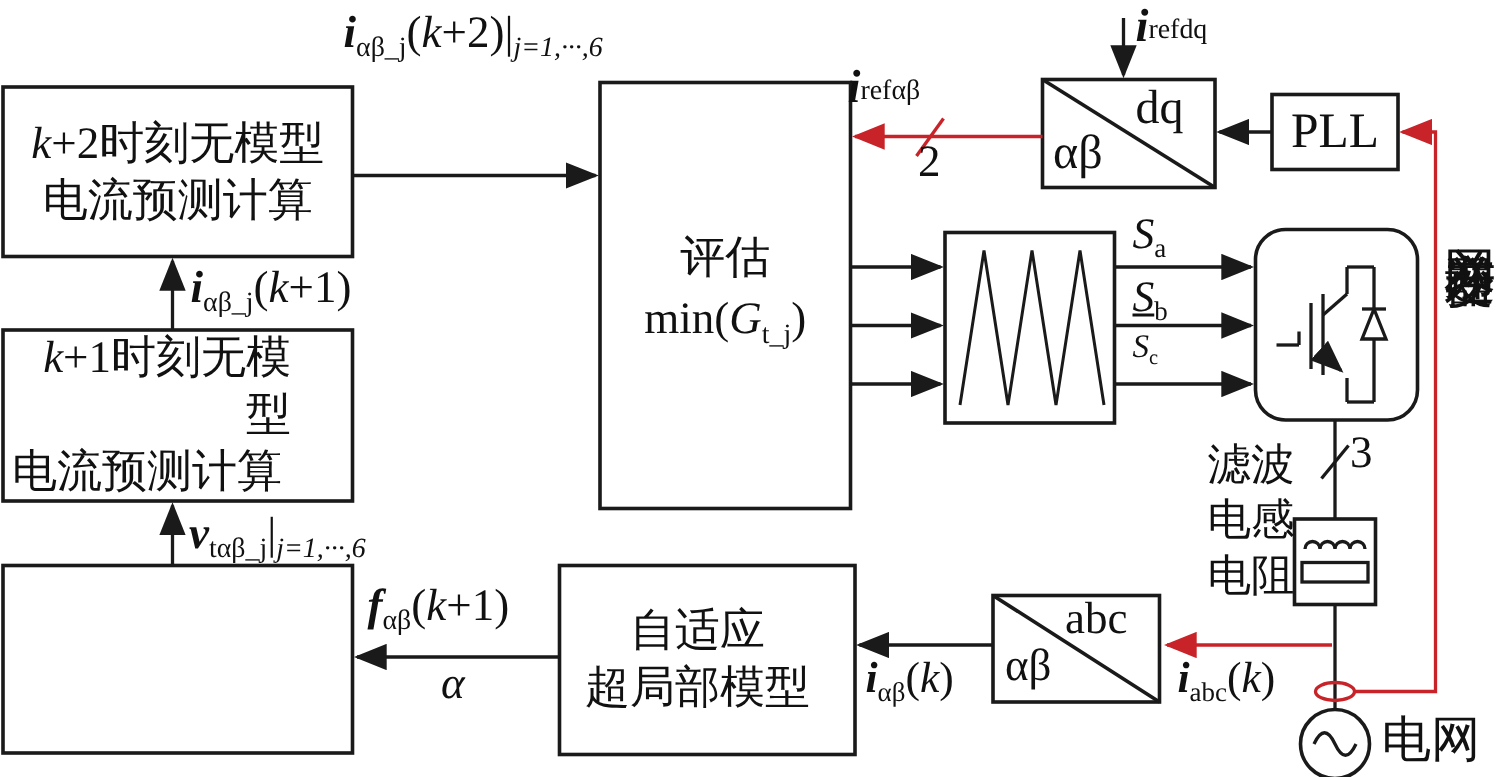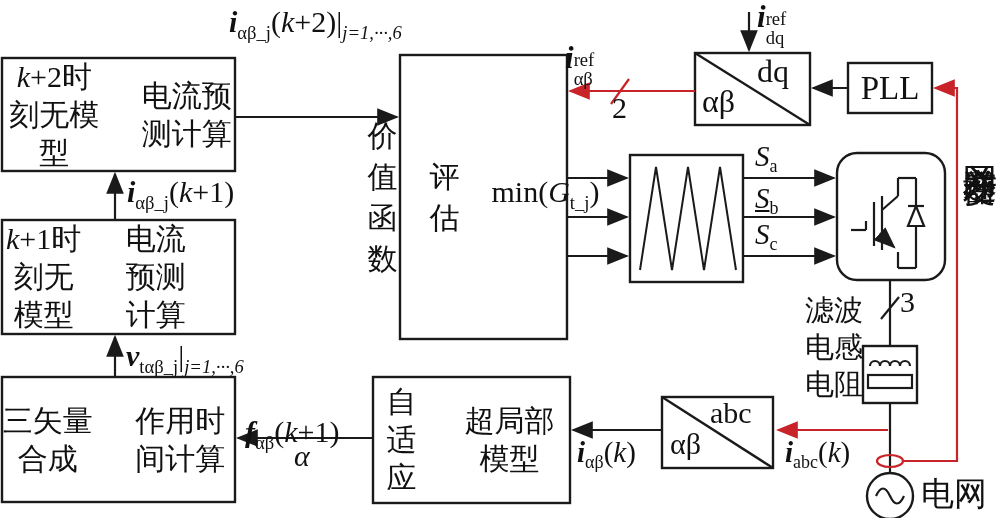--- a/index.html
+++ b/index.html
@@ -6,24 +6,24 @@
   #stage{position:relative;width:1002px;height:518px;background:#ffffff;overflow:hidden;
          font-family:"Liberation Serif","DejaVu Serif",serif;color:#111;}
   #stage svg{position:absolute;left:0;top:0;}
   .lbl{position:absolute;white-space:nowrap;line-height:1.05;}
   .math{font-family:"Liberation Serif","DejaVu Serif",serif;}
   .run-r{font-style:normal;}
   .run-i{font-style:italic;}
   .run-bi{font-weight:bold;font-style:italic;}
   .run-sub{font-size:0.62em;font-style:normal;vertical-align:-0.35em;}
   .run-subi{font-size:0.62em;font-style:italic;vertical-align:-0.35em;}
-  .stack{display:inline-flex;flex-direction:column;align-items:flex-start;
+  .stack{display:inline-flex;flex-direction:row;align-items:flex-start;
          font-size:0.60em;line-height:1.0;vertical-align:0.1em;font-style:normal;font-weight:normal;}
-  .boxtext{position:absolute;display:flex;align-items:center;justify-content:center;
-           text-align:center;gap:32px;}
+  .boxtext{position:absolute;display:flex;flex-direction:column;align-items:center;justify-content:center;
+           text-align:center;}
   .cn{font-size:30px;line-height:38px;}
   .filter-lines{font-size:29px;line-height:37px;text-align:center;}
   .vertical{writing-mode:vertical-rl;text-orientation:upright;font-size:35px;letter-spacing:2px;}
 </style>
 </head>
 <body>
 
 <div id="stage">
 
   <svg width="1002" height="518" viewBox="0 0 1002 518">
@@ -108,61 +108,56 @@
       <polyline points="903,461 957,461 957,88 935,88" marker-end="url(#ar)"></polyline>
       <line x1="888" y1="430" x2="778" y2="430" marker-end="url(#ar)"></line>
       <ellipse cx="890" cy="461" rx="13" ry="6"></ellipse>
     </g>
   </svg>
 
   <div class="boxtext cn" style="left:2px;top:58px;width:233px;height:113px;">
     <div class="math"><span class="run-i">k</span><span class="run-r">+2时刻无模型</span></div>
     <div class="math"><span class="run-r">电流预测计算</span></div>
   </div>
-  <div class="boxtext cn" style="left:2px;top:220px;width:192px;height:114px;">
+  <div class="boxtext cn" style="left:2px;top:220px;width:192px;height:114px;text-align:right;">
     <div class="math"><span class="run-i">k</span><span class="run-r">+1时刻无模型</span></div>
     <div class="math"><span class="run-r">电流预测计算</span></div>
   </div>
-  <div class="boxtext cn" style="left:2px;top:377px;width:233px;height:125px;">
-    <div class="math"><span class="run-r">三矢量合成</span></div>
-    <div class="math"><span class="run-r">作用时间计算</span></div>
-  </div>
   <div class="boxtext cn" style="left:400px;top:55px;width:167px;height:284px;line-height:41px;">
-    <div class="math"><span class="run-r">价值函数</span></div>
     <div class="math"><span class="run-r">评估</span></div>
     <div class="math"><span class="run-r">min(</span><span class="run-i">G</span><span class="run-sub">t_j</span><span class="run-r">)</span></div>
   </div>
   <div class="boxtext cn" style="left:373px;top:377px;width:184px;height:126px;">
     <div class="math"><span class="run-r">自适应</span></div>
     <div class="math"><span class="run-r">超局部模型</span></div>
   </div>
   <div class="boxtext" style="left:848px;top:63px;width:84px;height:50px;font-size:33px;">PLL</div>
 
   <div class="lbl" style="left:757px;top:55px;font-size:32px;">dq</div>
   <div class="lbl" style="left:702px;top:85px;font-size:32px;">αβ</div>
   <div class="lbl" style="left:710px;top:397px;font-size:30px;">abc</div>
   <div class="lbl" style="left:670px;top:428px;font-size:30px;">αβ</div>
 
   <div class="lbl math" style="left:186px;top:6px;font-size:30px;margin-left:43px;"><span class="run-bi">i</span><span class="run-sub">αβ_j</span><span class="run-r">(</span><span class="run-i">k</span><span class="run-r">+2)|</span><span class="run-subi">j=1,···,6</span></div>
   <div class="lbl math" style="left:127px;top:176px;font-size:30px;"><span class="run-bi">i</span><span class="run-sub">αβ_j</span><span class="run-r">(</span><span class="run-i">k</span><span class="run-r">+1)</span></div>
   <div class="lbl math" style="left:126px;top:340px;font-size:30px;"><span class="run-bi">v</span><span class="run-sub">tαβ_j</span><span class="run-r">|</span><span class="run-subi">j=1,···,6</span></div>
-  <div class="lbl math" style="left:245px;top:388px;font-size:30px;margin-top:28px;"><span class="run-bi">f</span><span class="run-sub">αβ</span><span class="run-r">(</span><span class="run-i">k</span><span class="run-r">+1)</span></div>
+  <div class="lbl math" style="left:245px;top:388px;font-size:30px;"><span class="run-bi">f</span><span class="run-sub">αβ</span><span class="run-r">(</span><span class="run-i">k</span><span class="run-r">+1)</span></div>
   <div class="lbl math" style="left:294px;top:440px;font-size:30px;"><span class="run-i">α</span></div>
   <div class="lbl math" style="left:565px;top:42px;font-size:31px;"><span class="run-bi">i</span><span class="stack">
         <span>ref</span>
         <span>αβ</span>
       </span></div>
   <div class="lbl math" style="left:612px;top:92px;font-size:30px;">2</div>
   <div class="lbl math" style="left:757px;top:1px;font-size:31px;"><span class="run-bi">i</span><span class="stack">
         <span>ref</span>
         <span>dq</span>
       </span></div>
   <div class="lbl math" style="left:755px;top:141px;font-size:29px;"><span class="run-i">S</span><span class="run-sub">a</span></div>
   <div class="lbl math" style="left:755px;top:183px;font-size:29px;text-decoration:underline;"><span class="run-i">S</span><span class="run-sub">b</span></div>
-  <div class="lbl math" style="left:755px;top:219px;font-size:29px;"><span class="run-i">S</span><span class="run-sub">c</span></div>
+  <div class="lbl math" style="left:755px;top:219px;font-size:22px;"><span class="run-i">S</span><span class="run-sub">c</span></div>
   <div class="lbl math" style="left:900px;top:286px;font-size:30px;">3</div>
   <div class="lbl math" style="left:577px;top:437px;font-size:29px;"><span class="run-bi">i</span><span class="run-sub">αβ</span><span class="run-r">(</span><span class="run-i">k</span><span class="run-r">)</span></div>
   <div class="lbl math" style="left:785px;top:437px;font-size:29px;"><span class="run-bi">i</span><span class="run-sub">abc</span><span class="run-r">(</span><span class="run-i">k</span><span class="run-r">)</span></div>
 
   <div class="lbl filter-lines" style="left:786px;top:292px;width:72px;margin-left:12px;">
     <div>滤波</div>
     <div>电感</div>
     <div>电阻</div>
   </div>
   <div class="lbl vertical" style="left:960px;top:136px;height:195px;">并网逆变器</div>

